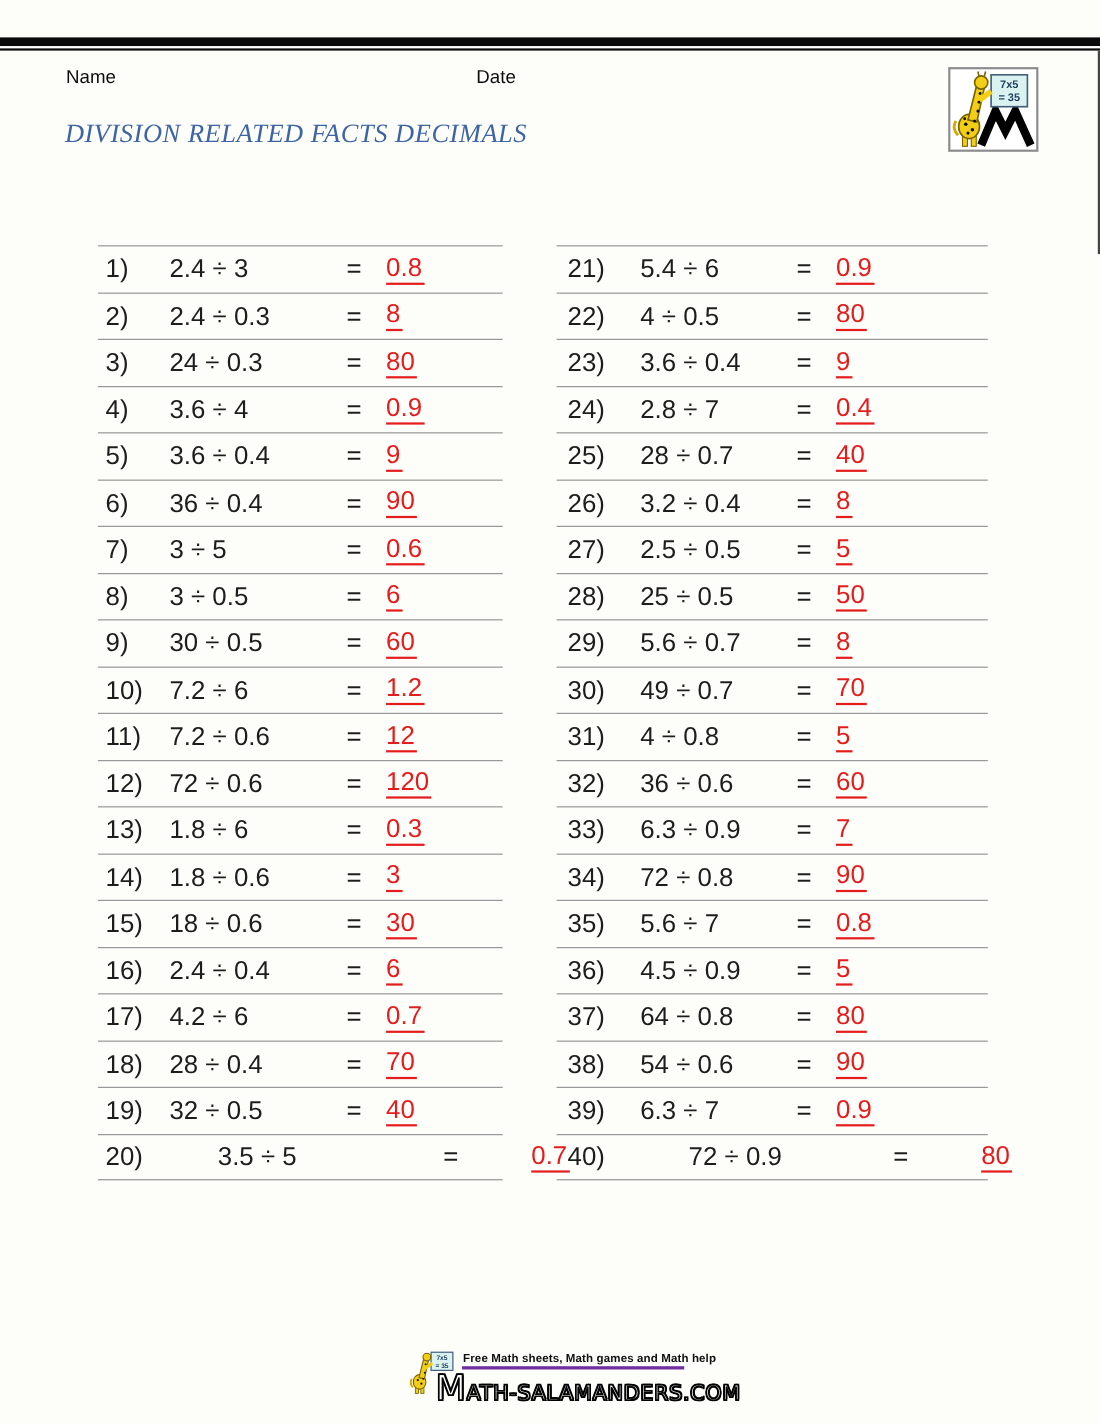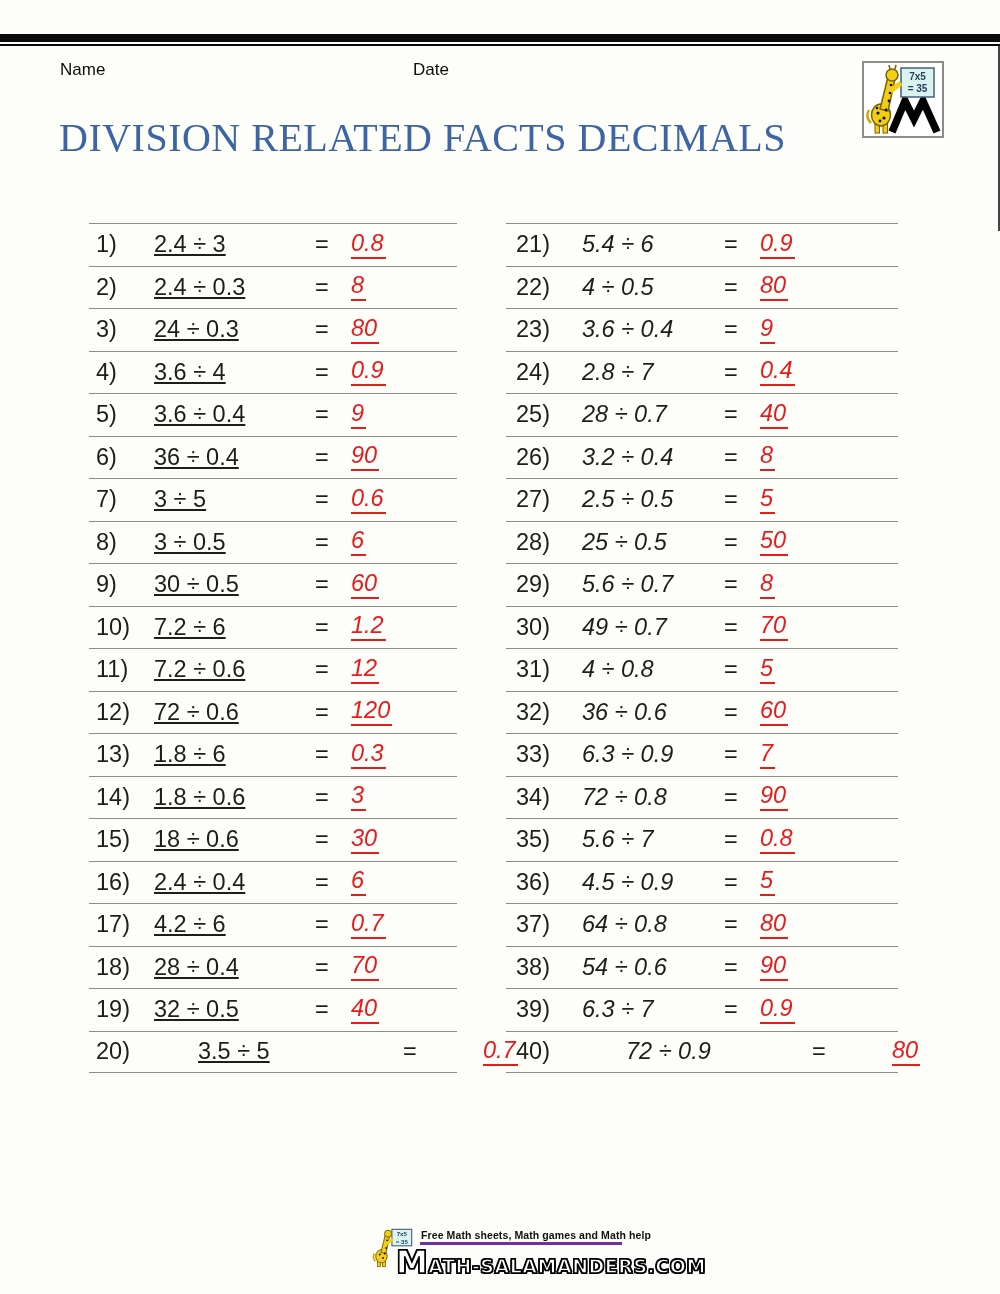--- a/index.html
+++ b/index.html
@@ -12,70 +12,70 @@
   }
   
   .top-rule{position:absolute;left:0;top:34px;width:1000px;}
   .top-rule .thick{height:8px;background:#0a0a0a;}
   .top-rule .gap{height:2px;background:#ffffff;}
   .top-rule .thin{height:2px;background:#0a0a0a;}
   .right-edge{position:absolute;right:0;top:46px;width:2px;height:185px;background:#444;}
 
   .field-label{position:absolute;top:60px;font-size:17px;font-weight:500;color:#0d0d0d;}
   #name-label{left:60px;}
-  #date-label{left:413px;text-align:right;}
+  #date-label{left:433px;text-align:right;}
 
   .logo-box{
     position:absolute;left:862px;top:61px;width:78px;height:73px;
     border:2px solid #8c8c8c;background:#ffffff;
   }
 
   .page-title{
-    position:absolute;left:59px;top:114px;width:760px;
+    position:absolute;left:59px;top:99px;width:760px;
     font-family:"Liberation Serif", serif;
-    font-size:40px;line-height:47px;
+    font-size:24px;line-height:47px;
     color:var(--title-color,#3d64a4);
     letter-spacing:0.5px;
+    font-style:italic;
   }
 
   
   .pcol{position:absolute;top:223px;}
   .pcol-left{left:89px;width:368px;}
   .pcol-right{left:506px;width:392px;}
   .prow{
     box-sizing:border-box;
     height:42.5px;
     border-top:1px solid #8d8d8d;
     display:flex;align-items:center;
     font-size:23.5px;color:#1d1d1d;
   }
   .prow.last{border-bottom:1px solid #8d8d8d;gap:44px;}
   .prow .num{flex:0 0 auto;}
   .pcol-left .num{width:58px;padding-left:7px;}
   .pcol-right .num{width:66px;padding-left:10px;}
   .prow .expr{flex:0 0 auto;}
-  .pcol-left .expr{width:161px;text-decoration:underline;}
-  .pcol-right .expr{width:142px;font-style:italic;}
+  .pcol-left .expr{width:161px;}
+  .pcol-right .expr{width:142px;}
   .prow .eq{flex:0 0 36px;}
   .prow .ans{
     color:var(--answer-color,#e51c1c);
     border-bottom:2px solid var(--answer-color,#e51c1c);
     line-height:1.05;
     padding:0 2px 1px 0;
-    font-style:italic;
   }
 
   
   .footer-icon{position:absolute;left:371px;top:1227px;}
   .footer-tagline{position:absolute;left:421px;top:1229px;font-size:10.5px;font-weight:700;color:#101010;letter-spacing:0.1px;}
   .footer-line{position:absolute;left:420px;top:1242px;width:202px;height:3px;background:var(--footer-line-color,#7030a0);}
   .wordmark{
     position:absolute;left:396px;top:1243px;display:block;
     font-family:"DejaVu Sans", sans-serif;
-    font-size:19px;font-weight:700;letter-spacing:0.5px;
+    font-size:19px;font-weight:400;letter-spacing:0.5px;
     color:#ffffff;
     -webkit-text-stroke:1.3px #000;
     text-shadow:1px 1px 0 #000,-1px -1px 0 #000,1px -1px 0 #000,-1px 1px 0 #000;
   }
   .wordmark::first-letter{font-size:32px;}
 </style>
 </head>
 <body>
 
 <div class="page">

